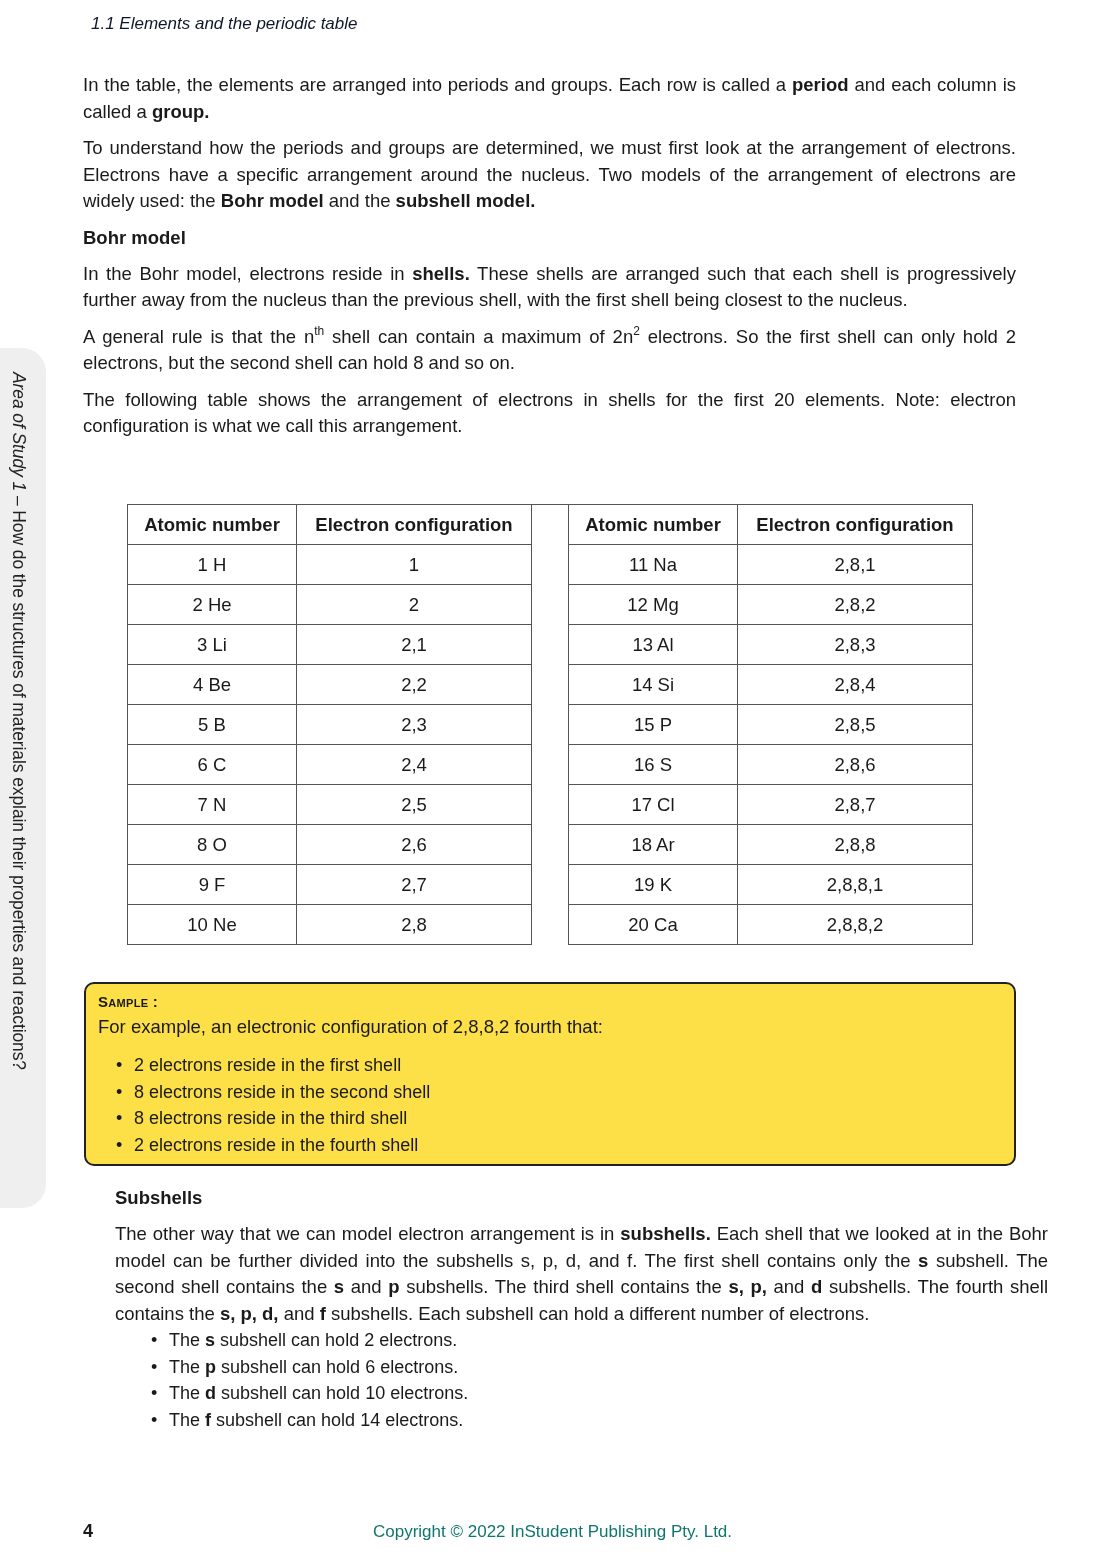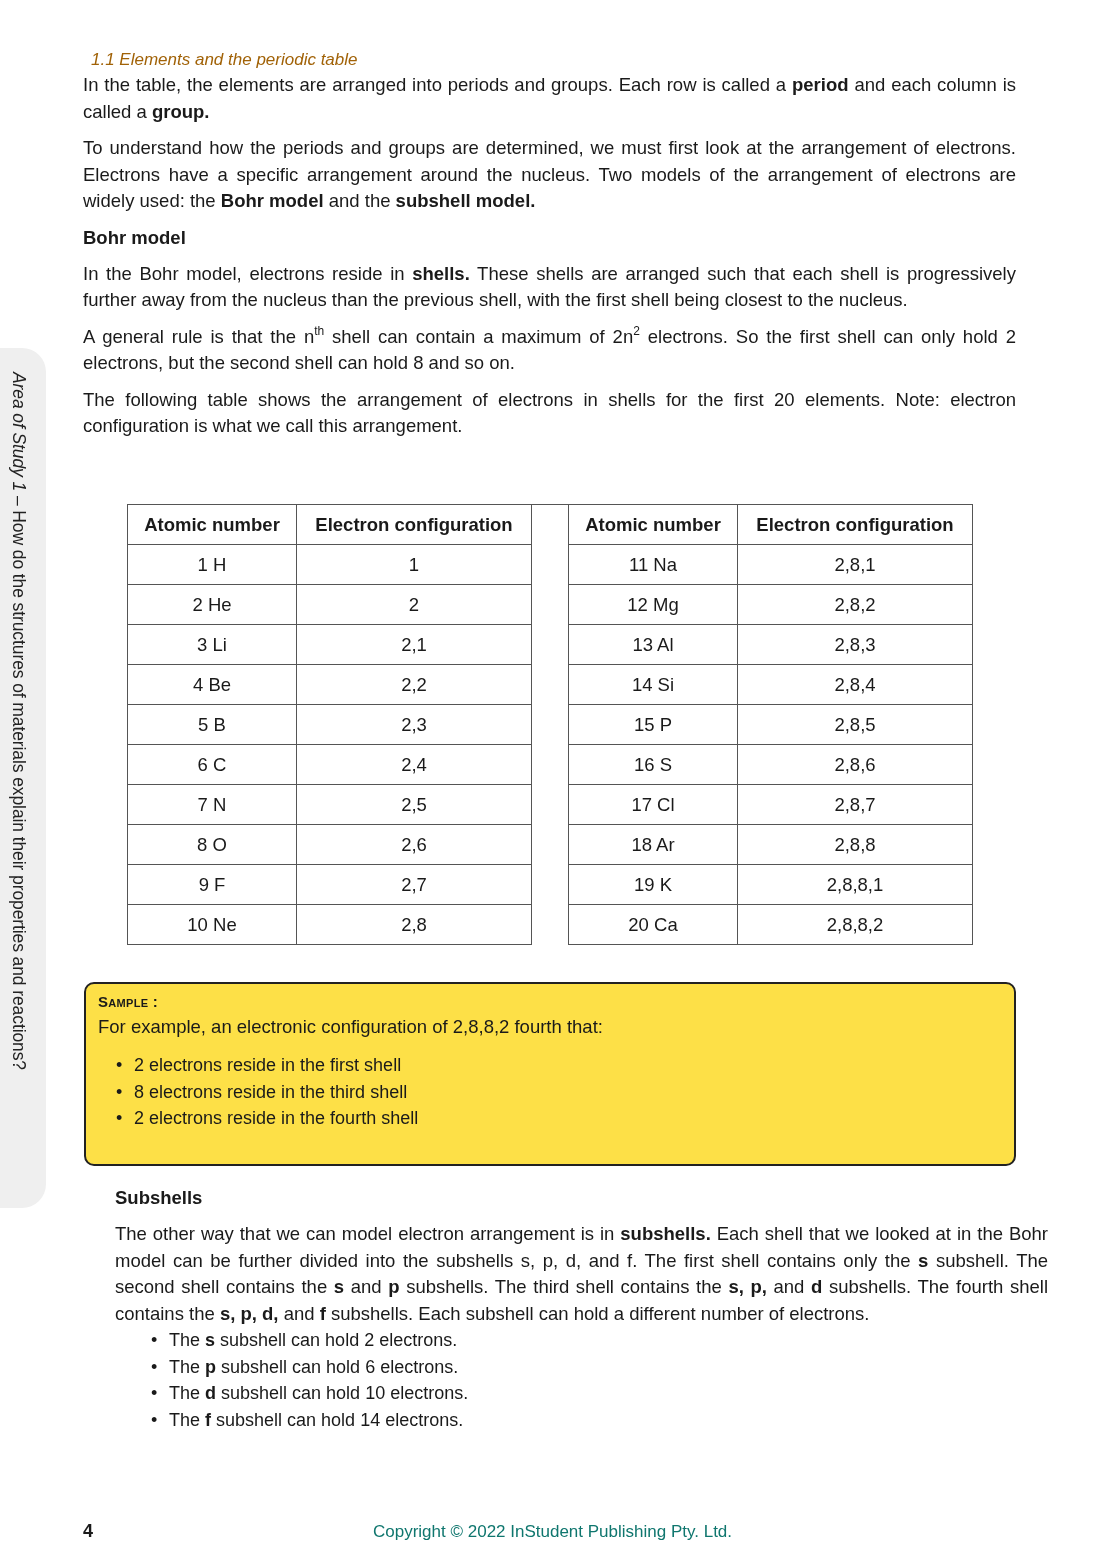--- a/index.html
+++ b/index.html
@@ -2,21 +2,21 @@
 <html><head>
 <meta charset="utf-8">
 <style>
   html, body { margin: 0; padding: 0; background: #ffffff; }
   body {
     width: 1100px; height: 1556px; position: relative; overflow: hidden;
     font-family: "Liberation Sans", sans-serif; color: #1a1a1a;
   }
   .running-head {
     position: absolute; left: 91px; top: 14px;
-    font-size: 17px; font-style: italic; color: #a16207; margin-top: 36px;
+    font-size: 17px; font-style: italic; color: #0f172a;
   }
   .side-tab {
     position: absolute; left: 0; top: 348px; width: 46px; height: 860px;
     background: #efefef; border-radius: 0 24px 24px 0;
   }
   .side-tab-text {
     position: absolute; left: 8px; top: 372px;
     writing-mode: vertical-rl; font-size: 17.5px; color: #222;
     white-space: nowrap; letter-spacing: -0.1px;
   }
@@ -162,20 +162,21 @@
         <td class="c4">2,8,8,2</td>
       </tr>
     </tbody>
 </table>
 
 <div class="sample">
   <div class="sample-label">Sample :</div>
   <div class="sample-intro">For example, an electronic configuration of 2,8,8,2 fourth that:</div>
   <ul>
     <li><span class="bullet">•</span><span>2 electrons reside in the first shell</span></li>
+    <li><span class="bullet">•</span><span>8 electrons reside in the second shell</span></li>
     <li><span class="bullet">•</span><span>8 electrons reside in the third shell</span></li>
     <li><span class="bullet">•</span><span>2 electrons reside in the fourth shell</span></li>
   </ul>
 </div>
 
 <div class="subshells">
   <div class="h">Subshells</div>
   <p><span>The other way that we can model electron arrangement is in </span><b>subshells.</b><span>  Each shell that we looked at in the Bohr model can be further divided into the subshells s, p, d, and f.  The first shell contains only the </span><b>s</b><span> subshell.  The second shell contains the </span><b>s</b><span> and </span><b>p</b><span> subshells.  The third shell contains the </span><b>s, p,</b><span> and </span><b>d</b><span> subshells. The fourth shell contains the </span><b>s, p, d,</b><span> and </span><b>f</b><span> subshells. Each subshell can hold a different number of electrons.</span></p>
   <ul class="sub-list">
     <li><span class="bullet">•</span><span>The </span><b>s</b><span> subshell can hold 2 electrons.</span></li>

